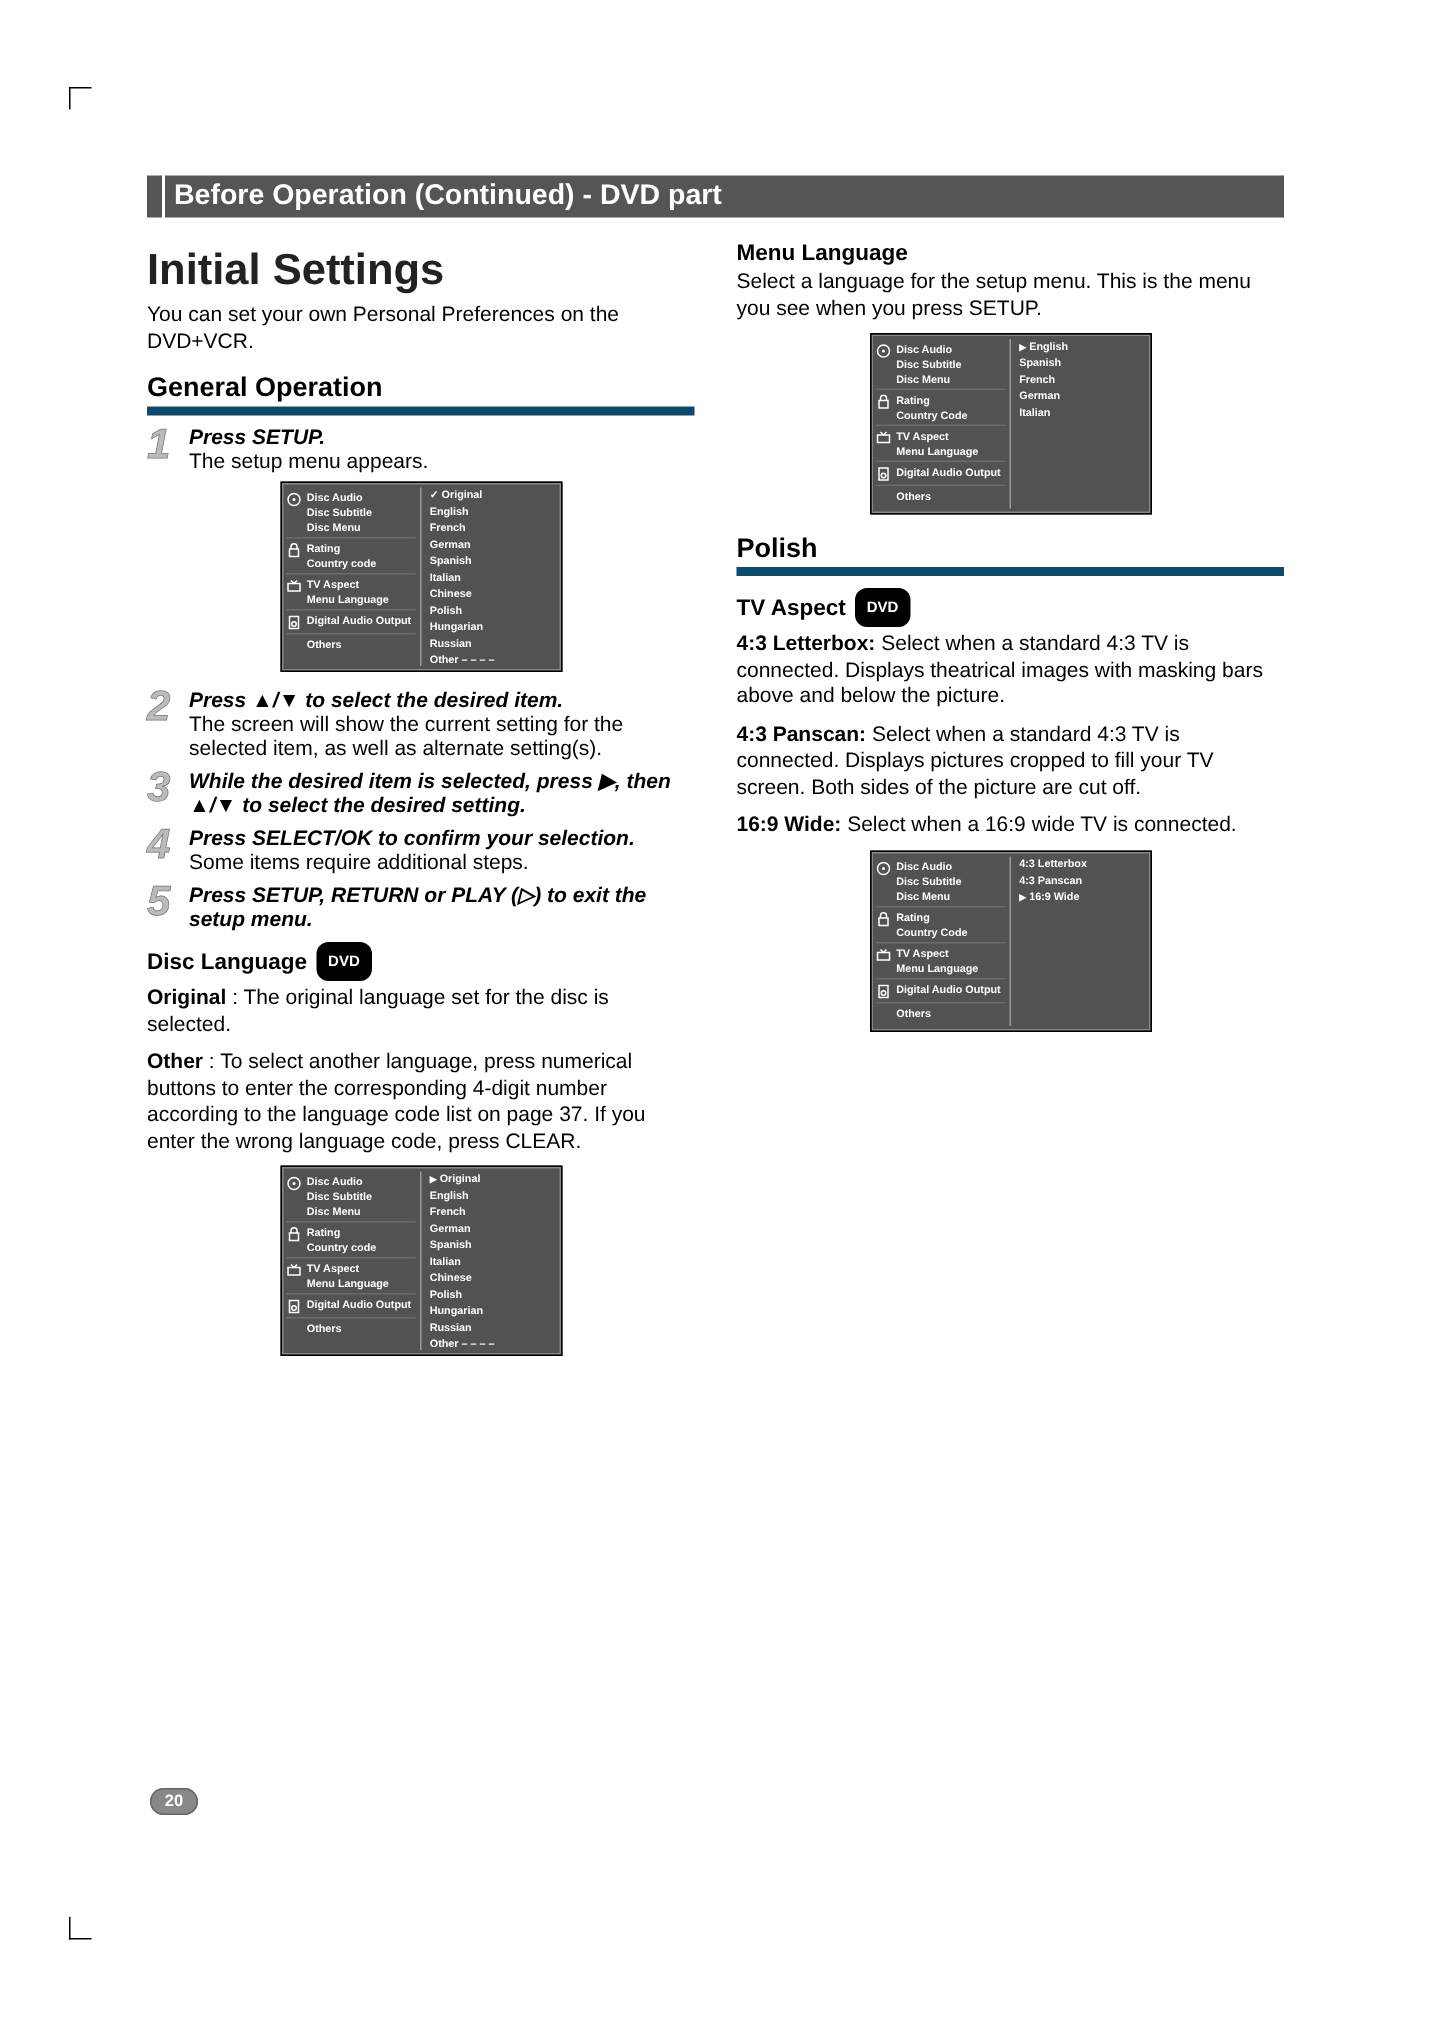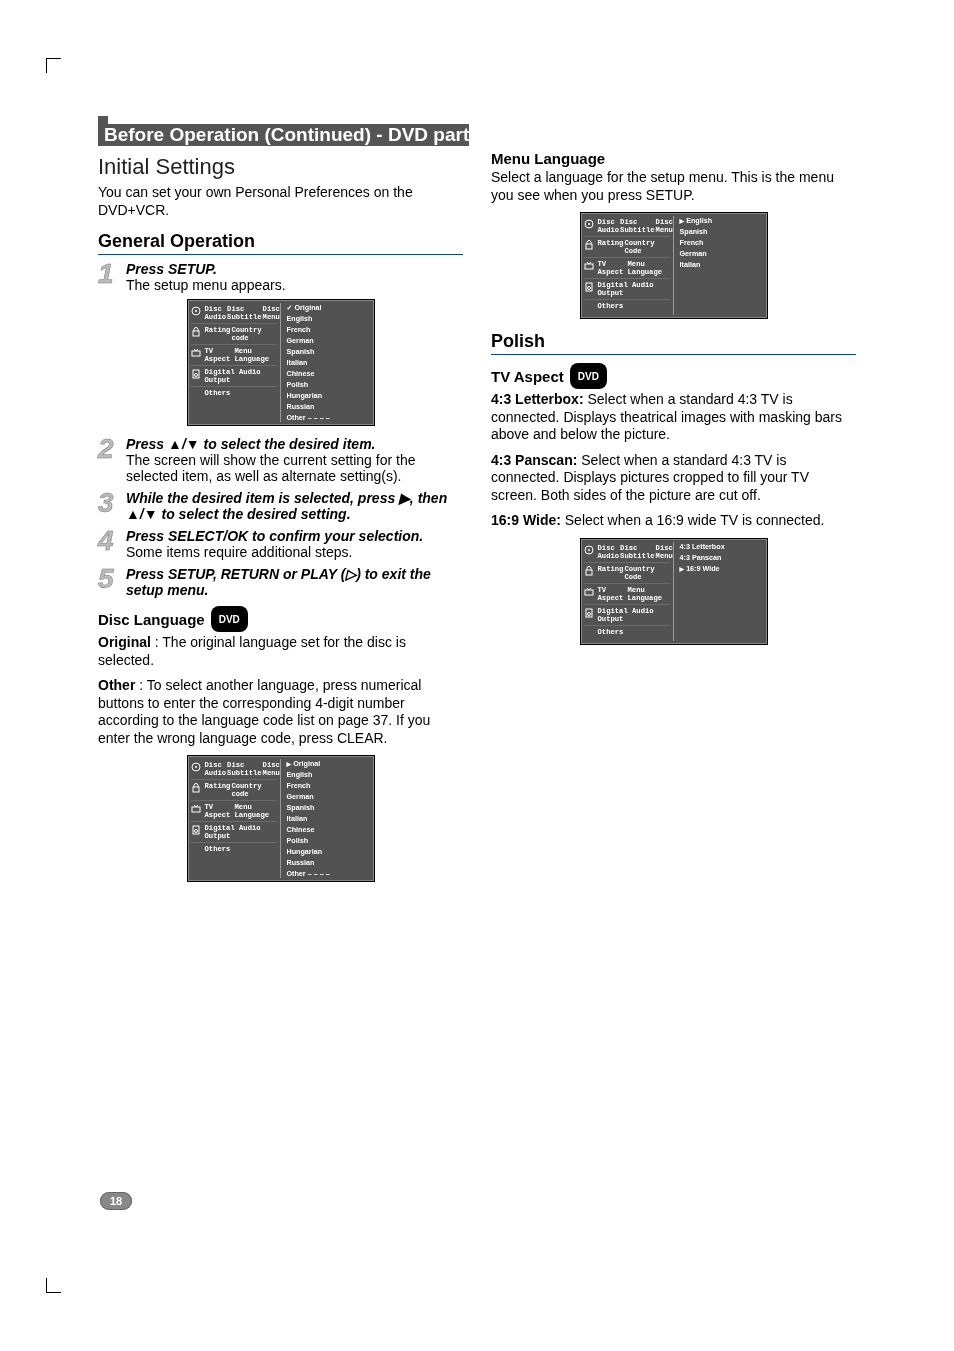--- a/index.html
+++ b/index.html
@@ -13,37 +13,36 @@
     position: relative;
     font-size: 14px;
   }
   .crop-tl { position:absolute; top:58px; left:46px; width:14px; height:14px; border-top:1px solid #000; border-left:1px solid #000;}
   .crop-bl { position:absolute; bottom:58px; left:46px; width:14px; height:14px; border-bottom:1px solid #000; border-left:1px solid #000;}
   .page {
     position: absolute;
     top: 116px; left: 98px; right: 98px;
   }
   .title-bar {
-    display: flex; align-items: flex-start;
+    display: flex; align-items: center;
     height: 30px;
-    margin-bottom: 0;
-    flex-direction: column;
+    margin-bottom: 10px;
   }
   .title-bar .stub {
     width: 10px; height: 28px; background: #555; margin-right: 2px;
   }
   .title-bar .bar {
     flex: 1; height: 28px; background: #555;
     color: #fff; font-size: 19px; font-weight: bold;
     display: flex; align-items: center; padding-left: 6px;
   }
   .columns { display: flex; gap: 28px; }
   .col { flex: 1; min-width: 0; }
-  h1 { font-size: 22px; font-weight: normal; margin: 8px 0 4px 0; color:#222;}
-  h2 { font-size: 18px; font-weight: bold; margin: 12px 0 2px 0; border-bottom: 1px solid #0c4a6e; padding-bottom:2px;}
+  h1 { font-size: 29px; font-weight: bold; margin: 8px 0 4px 0; color:#222;}
+  h2 { font-size: 18px; font-weight: bold; margin: 12px 0 2px 0; border-bottom: 6px solid #0c4a6e; padding-bottom:2px;}
   h3 { font-size: 15px; font-weight: bold; margin: 8px 0 2px 0; display:flex; align-items:center; gap:6px;}
   p { margin: 2px 0 8px 0; line-height: 1.25; }
   .step { display: flex; gap: 6px; margin: 6px 0; }
   .step-num {
     font-size: 28px; font-weight: bold; font-style: italic;
     color: #bbb; line-height: 0.9; width: 22px; flex-shrink:0;
     font-family: Arial, sans-serif;
     -webkit-text-stroke: 0.5px #777;
   }
   .step-body { flex: 1; }
@@ -80,21 +79,21 @@
     padding: 2px 0;
     border-bottom: 1px solid rgba(255,255,255,0.15);
   }
   .osd .grp:last-child { border-bottom:none; }
   .osd .grp .ico {
     width: 10px; height: 10px; flex-shrink:0;
     display:flex; align-items:center; justify-content:center;
     margin-top:1px;
   }
   .osd .grp .ico svg { width:10px; height:10px; }
-  .osd .grp .items { display:flex; flex-direction:row; gap:1px;font-family:Liberation Mono, monospace;}
+  .osd .grp .items { display:flex; flex-direction:column; gap:1px;}
   .osd .right .ritems { display:flex; flex-direction:column; gap:2px;}
   .osd .sel::before { content:"▶"; font-size:6px; margin-right:2px;}
   .osd .chk::before { content:"✓"; font-size:7px; margin-right:2px;}
   .pagenum {
     position:absolute; left: 100px; top: 1192px;
     width: 32px; height:18px;
     background:#888; border-radius: 9px;
     color:#fff; font-size:11px; font-weight:bold;
     display:flex; align-items:center; justify-content:center;
     box-shadow: inset 0 0 0 1px #666;
@@ -456,13 +455,13 @@
           <span>4:3 Letterbox</span>
           <span>4:3 Panscan</span>
           <span class="sel">16:9 Wide</span>
         </div>
           </div>
       </div>
     </div>
   </div>
 </div>
 
-<div class="pagenum">18</div>
+<div class="pagenum">20</div>
 
 </body></html>

